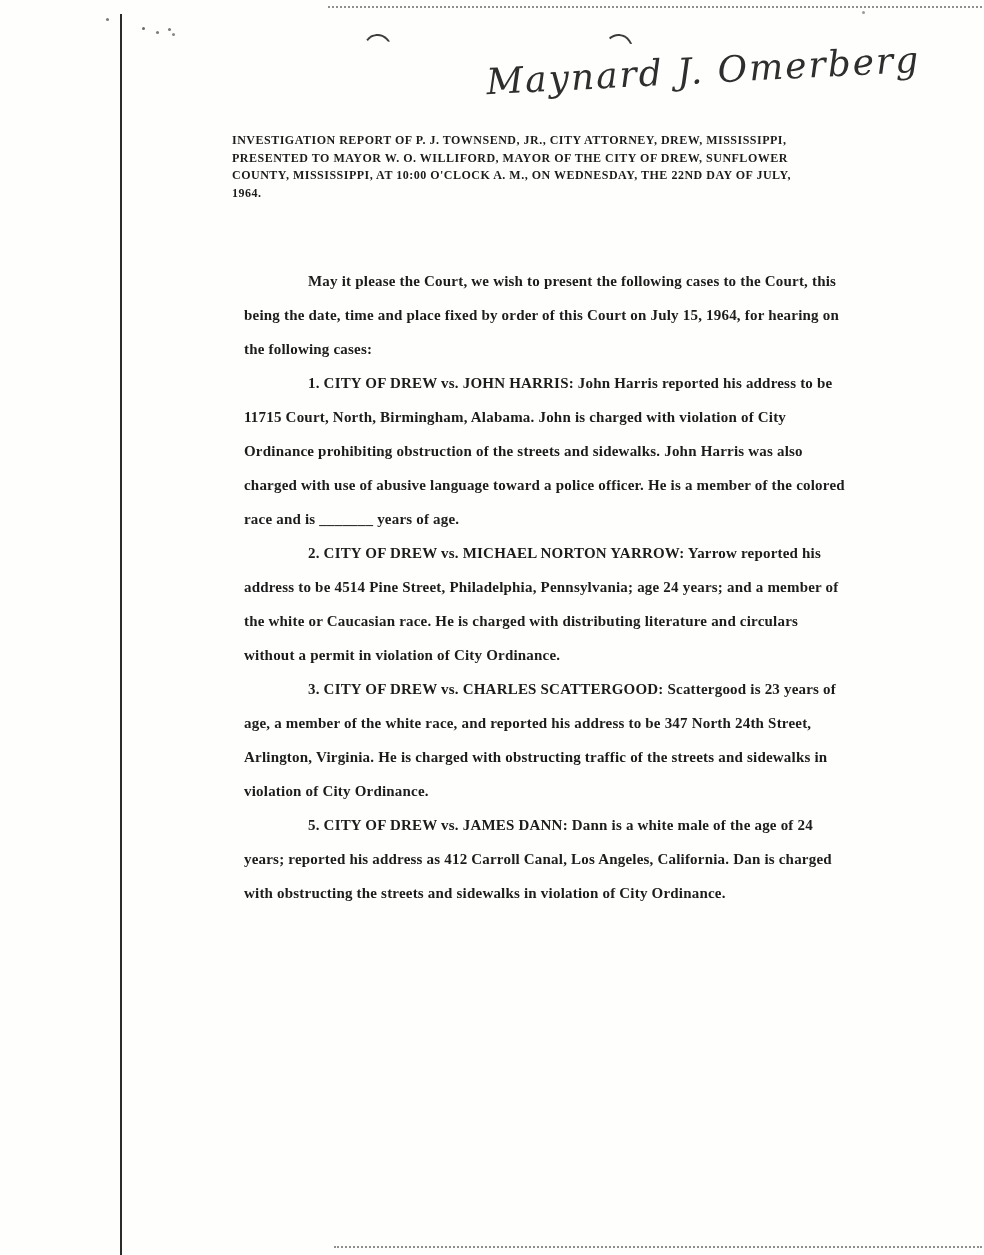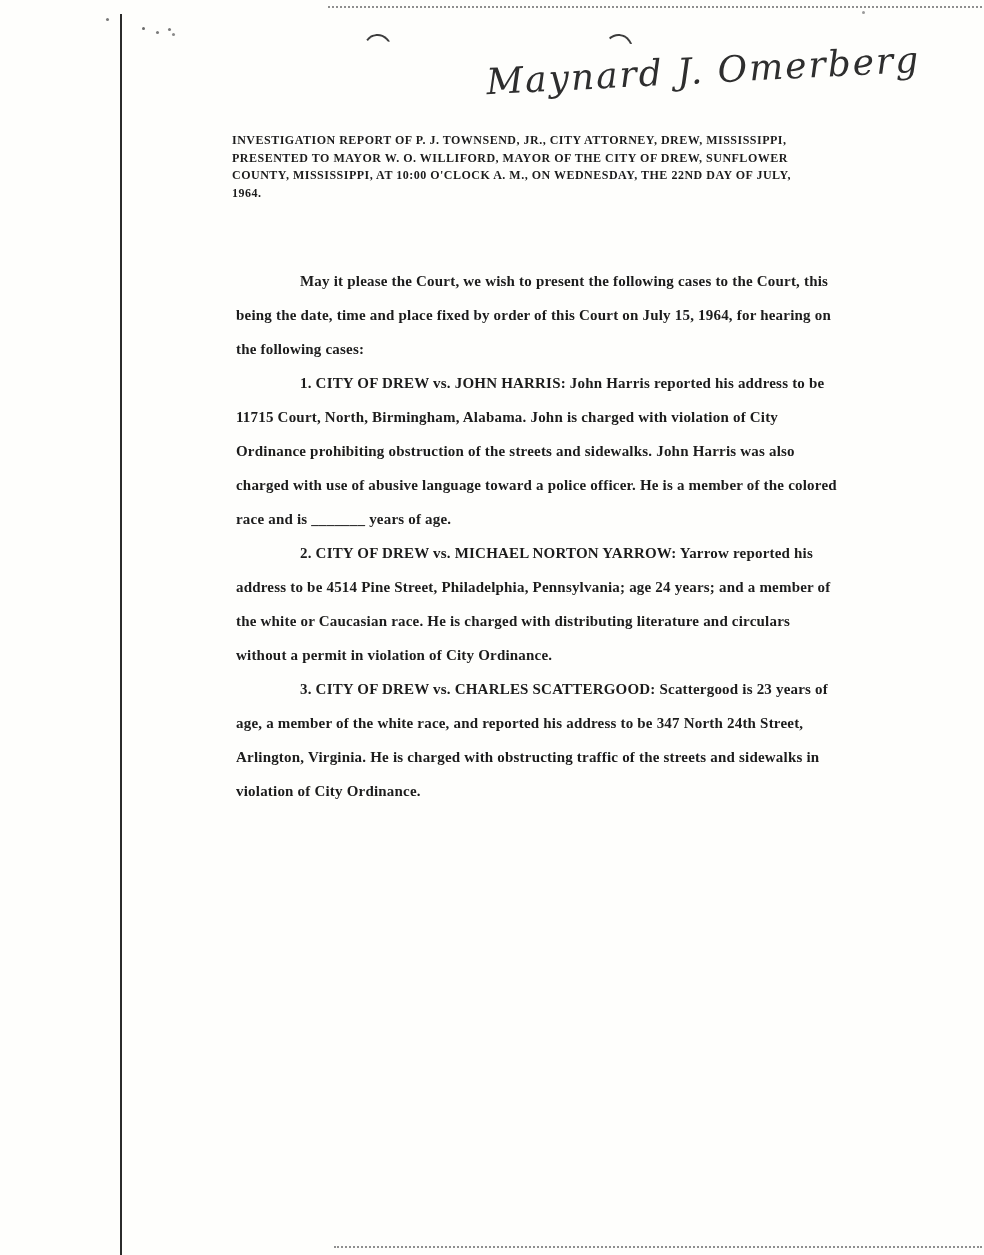--- a/index.html
+++ b/index.html
@@ -79,21 +79,21 @@
     font-size: 12px;
     font-weight: 700;
     line-height: 17.5px;
     letter-spacing: 0.5px;
     text-transform: uppercase;
   }
 
   
   .body-text {
     position: absolute;
-    left: 236px;
+    left: 244px;
     top: 264px;
     width: 606px;
     font-size: 15px;
     font-weight: 700;
     line-height: 34px;
     letter-spacing: 0.2px;
   }
   .body-text p {
     margin: 0;
     text-indent: 64px;
@@ -114,15 +114,16 @@
 
   <div class="signature">Maynard J. Omerberg</div>
 
   <div class="header">INVESTIGATION REPORT OF P. J. TOWNSEND, JR., CITY ATTORNEY, DREW, MISSISSIPPI, PRESENTED TO MAYOR W. O. WILLIFORD, MAYOR OF THE CITY OF DREW, SUNFLOWER COUNTY, MISSISSIPPI, AT 10:00 O'CLOCK A. M., ON WEDNESDAY, THE 22ND DAY OF JULY, 1964.</div>
 
   <div class="body-text">
     <p>May it please the Court, we wish to present the following cases to the Court, this being the date, time and place fixed by order of this Court on July 15, 1964, for hearing on the following cases:</p>
     <p>1.  CITY OF DREW vs. JOHN HARRIS:  John Harris reported his address to be 11715 Court, North, Birmingham, Alabama.  John is charged with violation of City Ordinance prohibiting obstruction of the streets and sidewalks.  John Harris was also charged with use of abusive language toward a police officer.  He is a member of the colored race and is _______ years of age.</p>
     <p>2.  CITY OF DREW vs. MICHAEL NORTON YARROW:  Yarrow reported his address to be 4514 Pine Street, Philadelphia, Pennsylvania; age 24 years; and a member of the white or Caucasian race.  He is charged with distributing literature and circulars without a permit in violation of City Ordinance.</p>
     <p>3.  CITY OF DREW vs. CHARLES SCATTERGOOD:  Scattergood is 23 years of age, a member of the white race, and reported his address to be 347 North 24th Street, Arlington, Virginia.  He is charged with obstructing traffic of the streets and sidewalks in violation of City Ordinance.</p>
+    <p>5.  CITY OF DREW vs. JAMES DANN:  Dann is a white male of the age of 24 years; reported his address as 412 Carroll Canal, Los Angeles, California.  Dan is charged with obstructing the streets and sidewalks in violation of City Ordinance.</p>
   </div>
 
 </div>
 
 </body></html>

